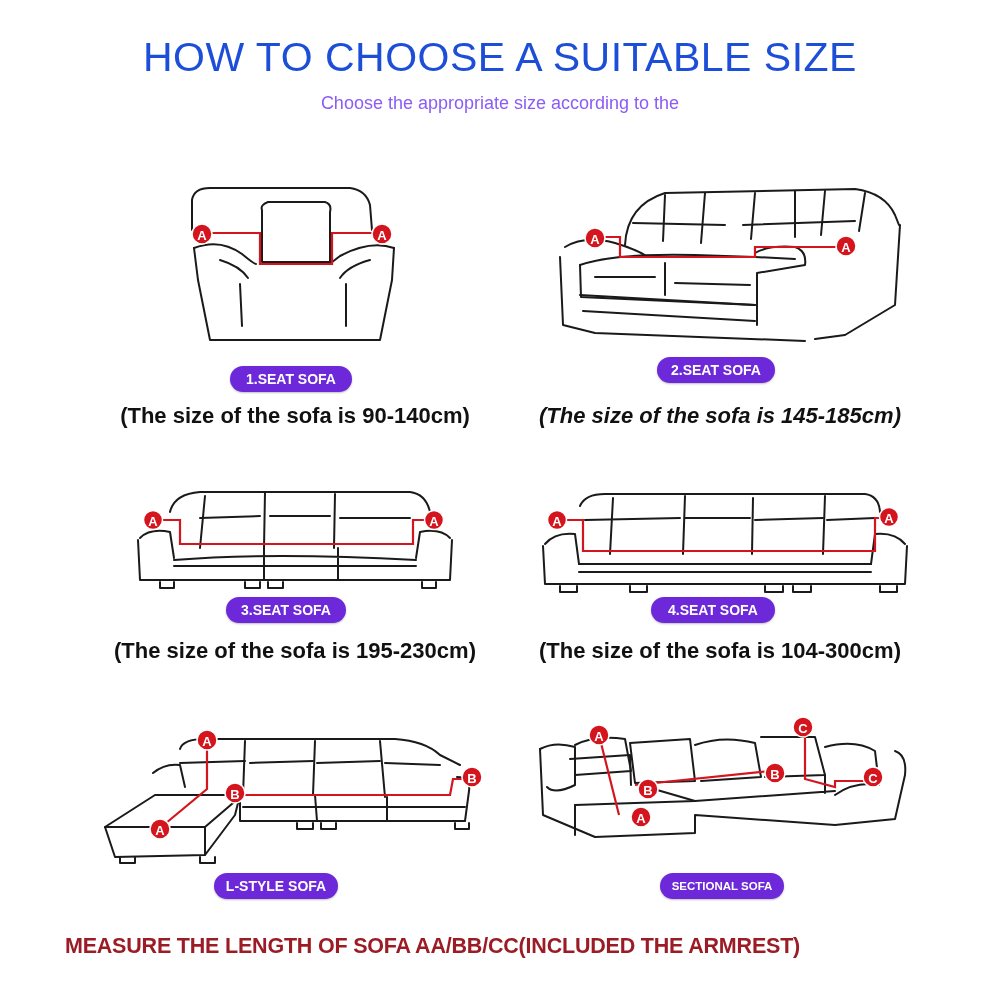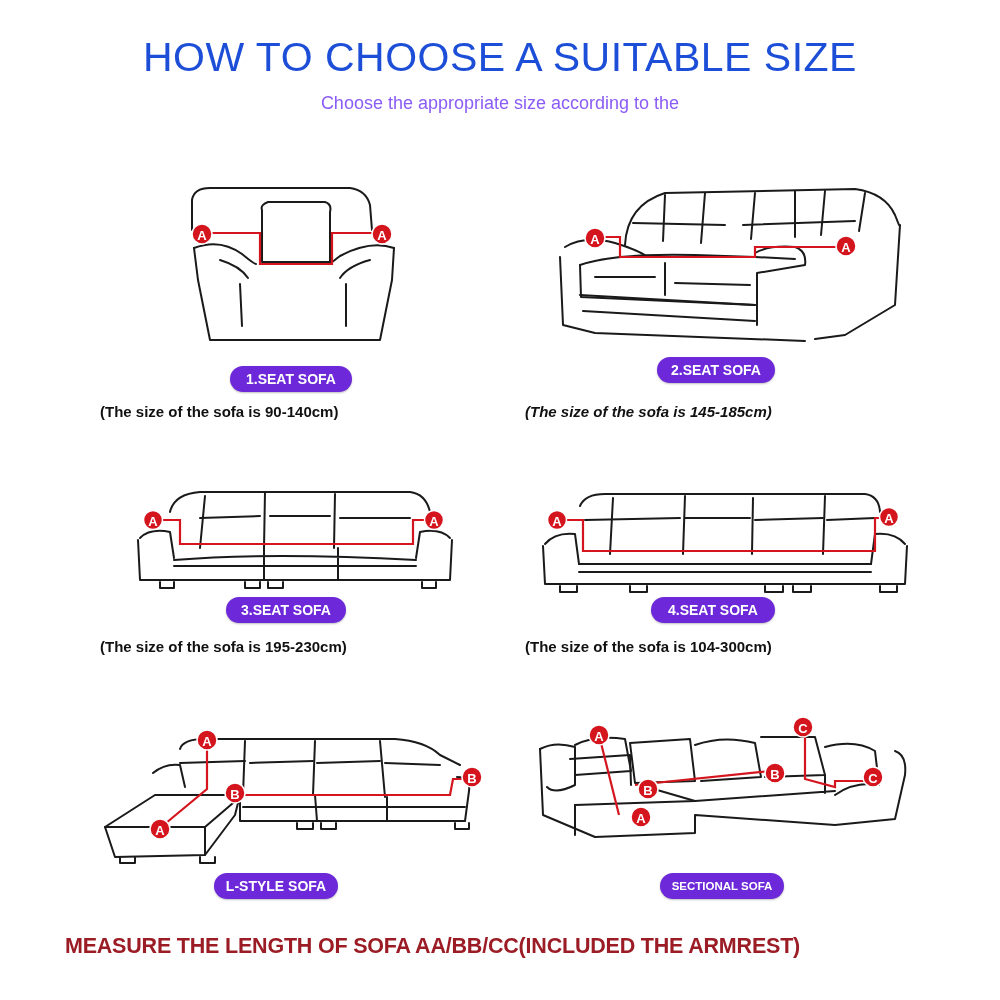--- a/index.html
+++ b/index.html
@@ -3,21 +3,21 @@
 <meta charset="utf-8">
 <style>
   html, body { margin: 0; padding: 0; background: #ffffff; }
   body { width: 1000px; height: 1000px; position: relative; overflow: hidden; font-family: "Liberation Sans", sans-serif; color: #111; }
   .title { position: absolute; left: 0; top: 34px; width: 1000px; text-align: center; font-size: 41px; font-weight: 400; letter-spacing: 0.5px; color: #1d4ed8; transform: scaleX(1.0); }
   .subtitle { position: absolute; left: 0; top: 90px; width: 1000px; text-align: center; font-size: 18px; line-height: 27px; color: #8b5cf6; }
   .cell { position: absolute; }
   .cell svg { position: absolute; left: 0; top: 0; overflow: visible; }
   .pill { position: absolute; height: 26px; border-radius: 13px; background: #6d28d9; color: #fff; font-weight: 700; font-size: 14px; display: flex; align-items: center; justify-content: center; box-shadow: 0 1px 2px rgba(0,0,0,0.25); }
   .pill.small { font-size: 11.5px; }
-  .size-note { position: absolute; font-weight: 700; font-size: 15px; color: #111; white-space: nowrap; }
+  .size-note { position: absolute; font-weight: 700; font-size: 22px; color: #111; white-space: nowrap; text-align: center; }
   .footer { position: absolute; left: 0; top: 934px; width: 865px; text-align: center; font-weight: 700; font-size: 21.5px; color: #9b1c25; letter-spacing: -0.2px; }
   .sk { fill: none; stroke: #1a1a1a; stroke-width: 2; stroke-linecap: round; stroke-linejoin: round; }
   .ms { fill: none; stroke: #d4151e; stroke-width: 2.2; stroke-linejoin: miter; }
   .mk circle { fill: #d4151e; stroke: #fff; stroke-width: 1.5; }
   .mk text { fill: #fff; font-family: "Liberation Sans", sans-serif; font-weight: 700; font-size: 13px; text-anchor: middle; dominant-baseline: central; }
 </style>
 </head>
 <body>
 
 <div class="title">HOW TO CHOOSE A SUITABLE SIZE</div>

